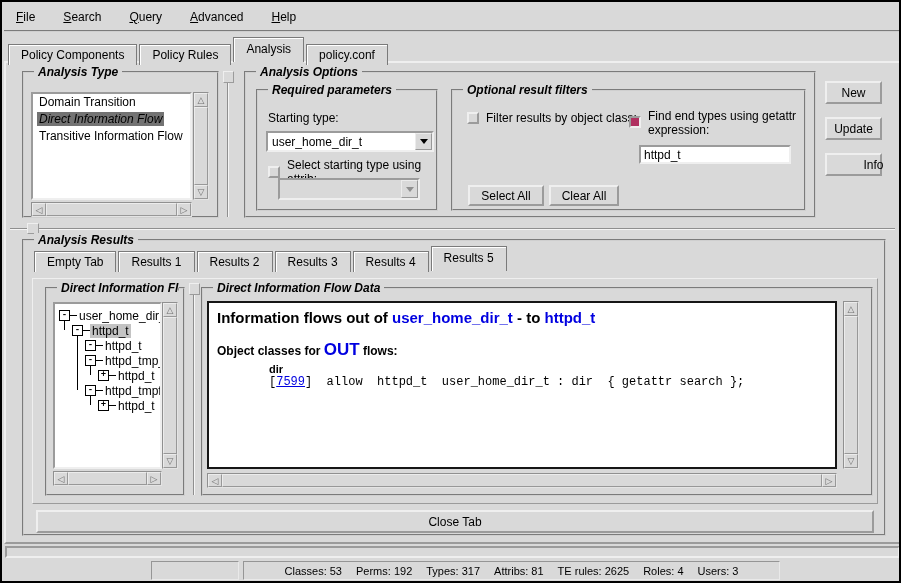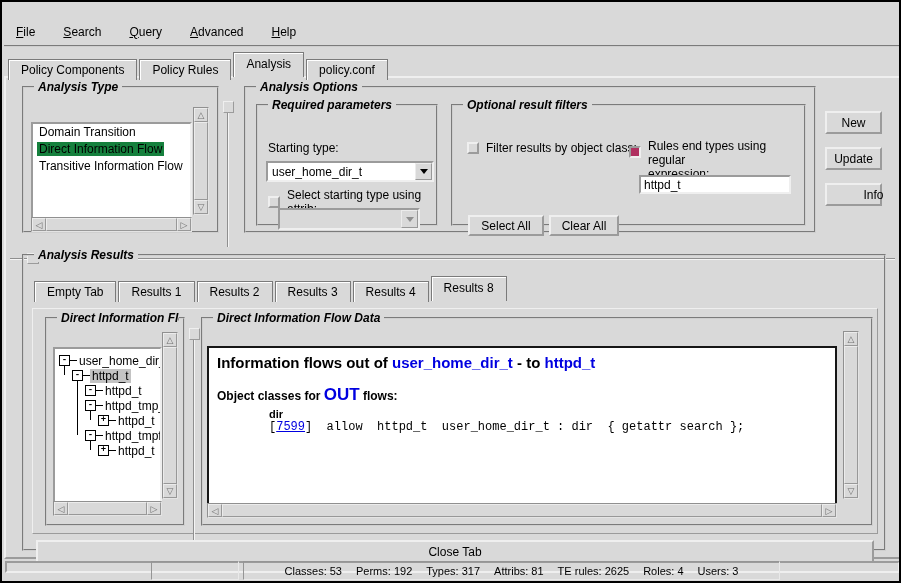--- a/index.html
+++ b/index.html
@@ -3,21 +3,21 @@
 <meta charset="utf-8">
 <style>
   * { box-sizing: border-box; margin: 0; padding: 0; }
   html,body { background:#bdbdbd; }
   #window {
     position: relative; width: 901px; height: 583px;
     background: #d9d9d9; border: 2px solid #000;
     font-family: "Liberation Sans", sans-serif; font-size: 12px; color:#000;
     overflow: hidden;
   }
-  .abs { position: absolute; margin-top: 15px; }
+  .abs { position: absolute; }
   .raised1 { border: 1px outset #efefef; background: #d9d9d9; }
   .sunken  { border: 2px inset  #efefef; background: #d9d9d9; }
   .white-sunken { border: 2px inset #efefef; background: #fff; }
   
   .lf { position:absolute; border: 2px groove #cfcfcf; }
   .lf > .legend {
     position:absolute; top:-8px; left:10px; max-width: 90%;
     background:#d9d9d9; padding:0 4px; white-space:nowrap; overflow:hidden;
     font-weight:bold; font-style:italic; font-size:12px;
   }
@@ -33,21 +33,21 @@
     box-shadow: inset 1px 1px 0 #fff;
     padding: 0 12px; height: 21px; line-height:21px; margin-right:2px;
     position: relative; top:3px;
   }
   .tab.active { top:0; height:25px; line-height:23px; z-index:5; box-shadow: inset 1px 1px 0 #fff, 0 2px 0 #d9d9d9; }
   #main-tabs { left:6px; top:34px; height:26px; display:flex; align-items:flex-end; z-index:4; }
   #notebook-body { left:2px; top:59px; width:897px; height:483px; border:2px outset #efefef; background:#d9d9d9; }
   
   .list-item { height:17px; line-height:17px; padding-left:4px; white-space:nowrap; }
   .list-item > span { padding:0 2px; }
-  .list-item.selected > span { background:#15803d; }
+  .list-item.selected > span { background:#737373;font-style:italic; }
   .disabled-text { color:#9e9e9e; }
   
   .sbv { position:absolute; width:16px; display:flex; flex-direction:column; border:1px inset #e4e4e4; background:#d9d9d9; }
   .sbh { position:absolute; height:15px; display:flex; flex-direction:row; border:1px inset #e4e4e4; background:#d9d9d9; }
   .sb-btn { flex:0 0 14px; background:#d9d9d9; border:1px outset #ececec;
     font-size:9px; color:#6f6f6f; text-align:center; line-height:12px; overflow:hidden; }
   .sbh .sb-btn { line-height:12px; }
   .sb-trough { flex:1 1 auto; }
   .sb-thumb { width:100%; height:100%; background:#d9d9d9; border:1px outset #ececec; }
   
@@ -166,21 +166,21 @@
         <span class="legend">Optional result filters</span>
         <div class="abs" style="left:14px; top:20px; display:flex; align-items:center; gap:7px;">
           <span class="cb"></span>
           <span>Filter results by object class:</span>
         </div>
         <div class="abs btn" style="left:15px; top:94px; width:76px; height:21px;">Select All</div>
         <div class="abs btn" style="left:96px; top:94px; width:70px; height:21px;">Clear All</div>
         <div class="abs" style="left:176px; top:18px; display:flex; gap:7px;">
           <span class="cb checked" style="margin-top:7px;"></span>
           <span>
-            <span style="display:block;">Rules end types using regular</span>
+            <span style="display:block;">Find end types using getattr</span>
             <span style="display:block;">expression:</span>
           </span>
         </div>
         <div class="abs white-sunken" style="left:186px; top:54px; width:152px; height:19px;">
           <input style="width: 100%; height: 100%; border: none; outline: none; font: 12px &quot;Liberation Sans&quot;, sans-serif; padding-left: 3px; background: rgb(255, 255, 255);" value="httpd_t">
         </div>
       </div>
     </div>
 
     <div class="abs btn" style="left:819px; top:18px; width:57px; height:23px;">New</div>
@@ -193,21 +193,21 @@
 
     <div class="lf" style="left:16px; top:176px; width:864px; height:297px;">
       <span class="legend">Analysis Results</span>
 
       <div class="abs" style="left:10px; top:4px; height:26px; display:flex; align-items:center; z-index:3;">
         <div class="tab">Empty Tab</div>
         <div class="tab">Results 1</div>
         <div class="tab">Results 2</div>
         <div class="tab">Results 3</div>
         <div class="tab">Results 4</div>
-        <div class="tab active">Results 8</div>
+        <div class="tab active">Results 5</div>
       </div>
 
       <div class="abs raised1" style="left:8px; top:37px; width:846px; height:226px;">
 
         <div class="lf" style="left:12px; top:8px; width:140px; height:209px;">
           <span class="legend" style="max-width:122px;">Direct Information Flow T</span>
           <div class="abs white-sunken" style="left:6px; top:13px; width:109px; height:167px; overflow:hidden; position:absolute;">
             <div style="position:relative; padding-top:4px;">
               <div class="tvline" style="left:9px; top:16px; height:10px;"></div>
               <div class="tvline" style="left:22px; top:31px; height:55px;"></div>

